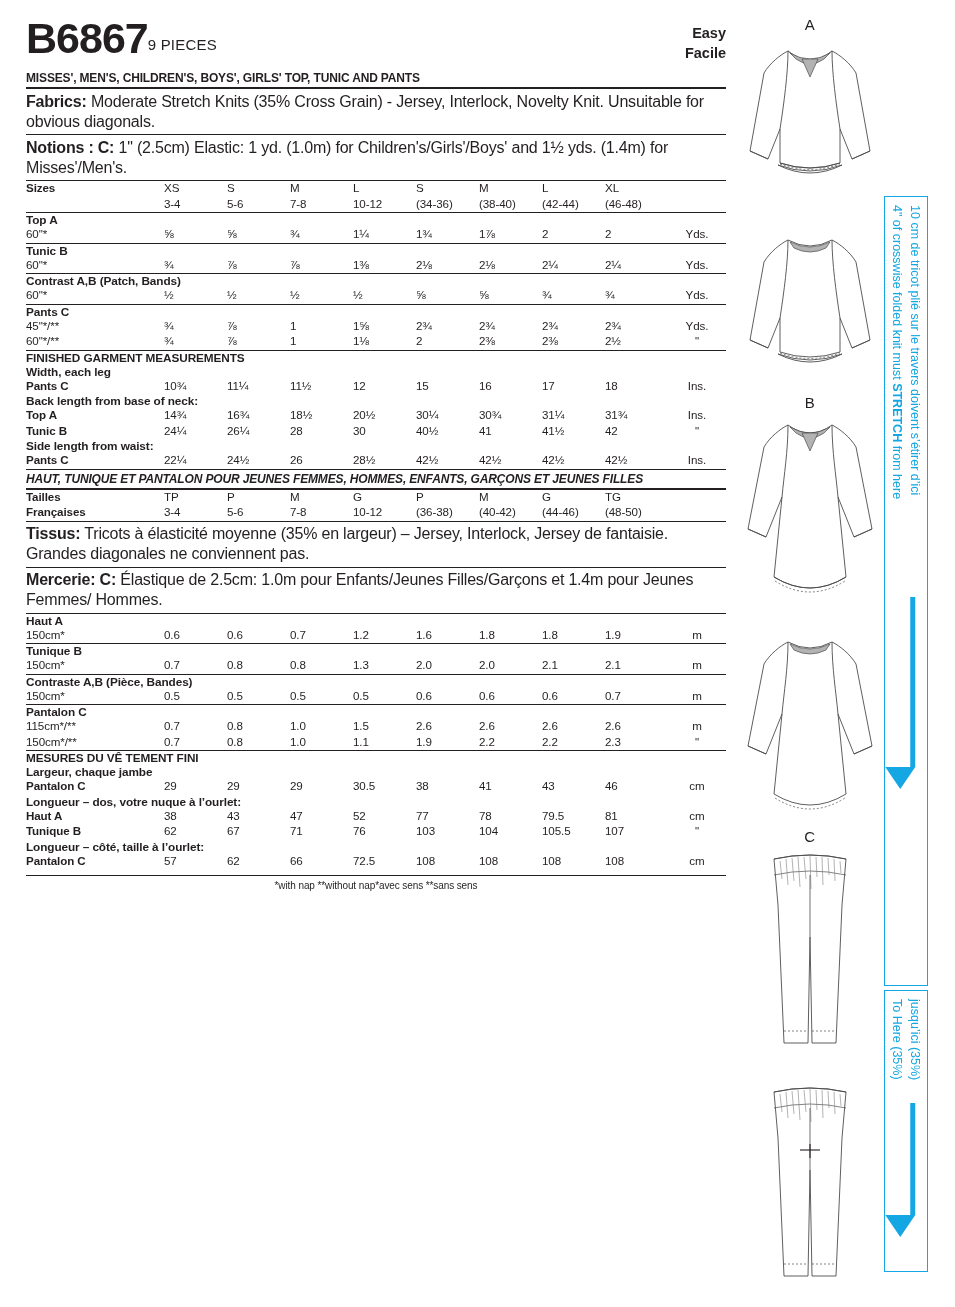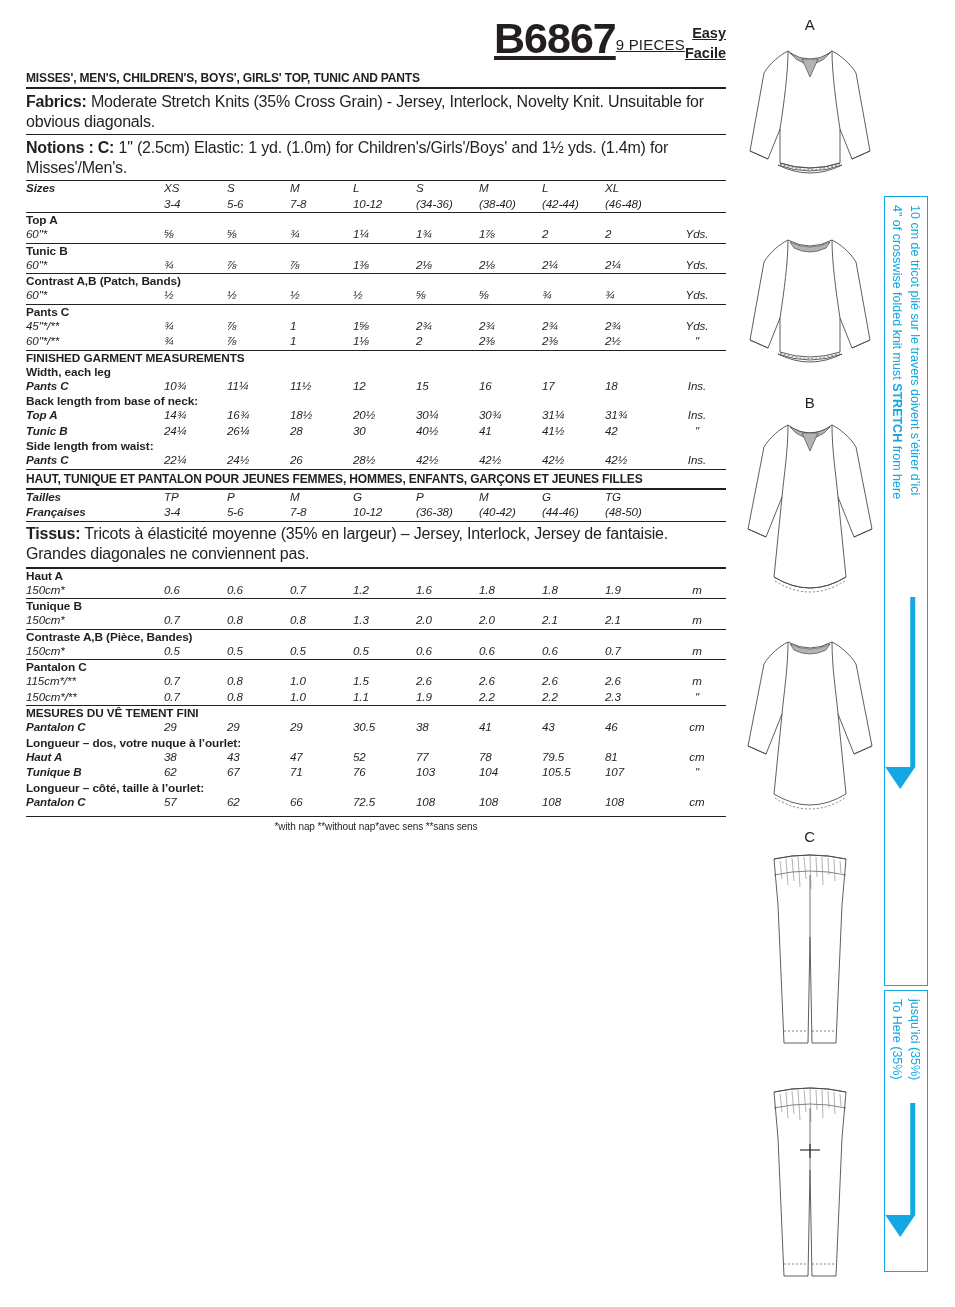--- a/index.html
+++ b/index.html
@@ -5,39 +5,39 @@
   html,body{margin:0;padding:0;background:#ffffff;}
   body{
     width:955px;height:1307px;position:relative;overflow:hidden;
     font-family:"Liberation Sans","DejaVu Sans",sans-serif;
     color:#231f20;
     -webkit-font-smoothing:antialiased;
   }
   
   #sheet{position:absolute;left:26px;top:18px;width:700px;}
 
-  .hdr-row{display:flex;align-items:flex-start;justify-content:flex-end;text-decoration:underline;}
+  .hdr-row{display:flex;align-items:flex-start;justify-content:space-between;}
   .patnum{
     font-size:43px;font-weight:bold;letter-spacing:-1px;line-height:0.95;
     font-family:"Liberation Sans",sans-serif;
   }
   .pieces{font-size:15px;font-weight:normal;padding-top:18px;letter-spacing:.2px;}
   .hdr-left{display:flex;align-items:flex-start;}
   .ease{text-align:right;font-size:14.5px;font-weight:bold;line-height:1.35;padding-top:6px;}
 
   .title{
     font-size:12px;font-weight:bold;letter-spacing:-.15px;margin-top:8px;padding-bottom:2px;
   }
   .rule{border-top:1.6px solid #231f20;}
   .rule-dbl{border-top:2.4px solid #231f20;}
 
   .para{font-size:16px;line-height:1.25;padding:2.5px 0 2.5px 0;letter-spacing:-.2px;}
   .para b{font-weight:bold;}
 
-  table.grid{border-collapse:collapse;width:100%;font-size:11.6px;font-style:italic;}
+  table.grid{border-collapse:collapse;width:100%;font-size:11.6px;}
   table.grid td{padding:0;vertical-align:top;letter-spacing:-.1px;}
   td.lbl{width:138px;font-weight:bold;white-space:nowrap;}
   td.lbl.reg{font-weight:normal;}
   td.val{width:63px;text-align:left;}
   td.unit{text-align:center;white-space:nowrap;}
   .rowh{height:15.5px;}
   .secthead{font-size:11.8px;font-weight:bold;letter-spacing:-.1px;}
   .grpname{font-size:11.8px;font-weight:bold;letter-spacing:-.1px;}
   .napline{display:flex;justify-content:center;font-size:10px;padding-top:4px;letter-spacing:-.1px;}
   .sizehead td{font-weight:bold;}
@@ -280,21 +280,21 @@
             <td class="val">42½</td>
             <td class="val">42½</td>
             <td class="val">42½</td>
             <td class="unit">Ins.</td>
           </tr>
         </tbody>
       </table>
     </div>
 
   <div class="rule"></div>
-  <div class="title" style="margin-top:2px;">HAUT, TUNIQUE ET PANTALON POUR JEUNES FEMMES, HOMMES, ENFANTS, GARÇONS ET JEUNES FILLES</div>
+  <div class="title" style="margin-top:2px;font-style:italic;">HAUT, TUNIQUE ET PANTALON POUR JEUNES FEMMES, HOMMES, ENFANTS, GARÇONS ET JEUNES FILLES</div>
   <div class="rule-dbl"></div>
 
   <table class="grid">
     <tbody>
         <tr class="sizehead rowh">
       <td class="lbl">Tailles</td>
       <td class="val">TP</td>
       <td class="val">P</td>
       <td class="val">M</td>
       <td class="val">G</td>
@@ -318,20 +318,23 @@
     </tr>
   </tbody>
     </table>
 
   <div class="rule"></div>
   <div class="para">
     <b>Tissus:</b><span> Tricots à élasticité moyenne (35% en largeur) – Jersey, Interlock, Jersey de fantaisie. Grandes diagonales ne conviennent pas.</span>
   </div>
 
   <div class="rule"></div>
+  <div class="para">
+    <b>Mercerie: C:</b><span> Élastique de 2.5cm: 1.0m pour Enfants/Jeunes Filles/Garçons et 1.4m pour Jeunes Femmes/ Hommes.</span>
+  </div>
 
   <div id="fr-fabric-groups">
       <div class="rule"></div>
       <div class="grpname">Haut A</div>
       <table class="grid">
         <tbody>
           <tr class="rowh">
             <td class="lbl reg">150cm*</td>
             <td class="val">0.6</td>
             <td class="val">0.6</td>
@@ -409,20 +412,21 @@
             <td class="val">2.3</td>
             <td class="unit">"</td>
           </tr>
         </tbody>
       </table>
     </div>
 
   <div class="rule"></div>
   <div class="secthead">MESURES DU VÊ TEMENT FINI</div>
   <div id="fr-finished">
+      <div class="grpname">Largeur, chaque jambe</div>
       <table class="grid">
         <tbody>
           <tr class="rowh">
             <td class="lbl">Pantalon C</td>
             <td class="val">29</td>
             <td class="val">29</td>
             <td class="val">29</td>
             <td class="val">30.5</td>
             <td class="val">38</td>
             <td class="val">41</td>

